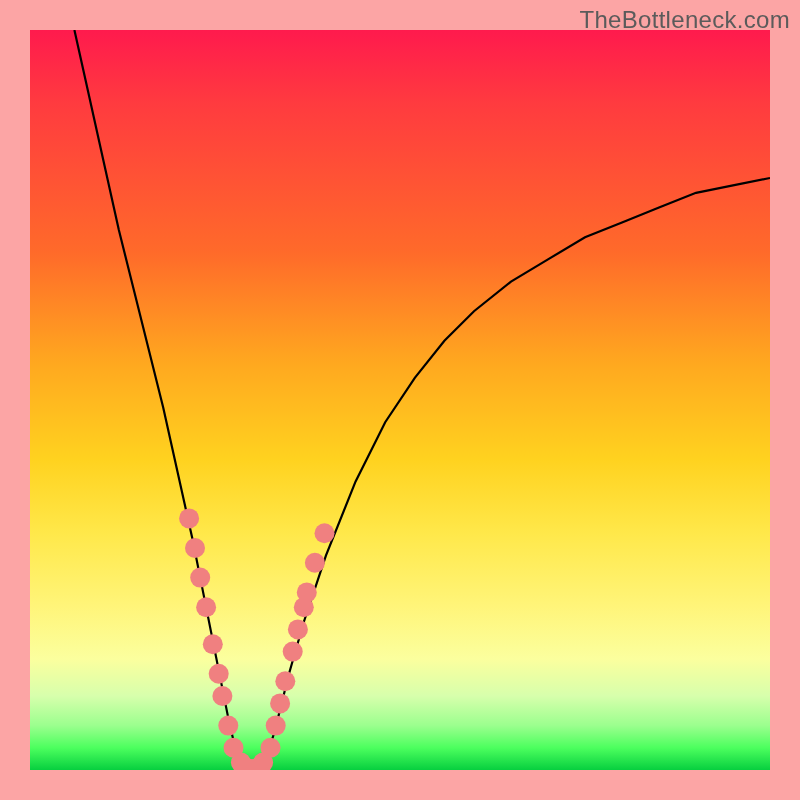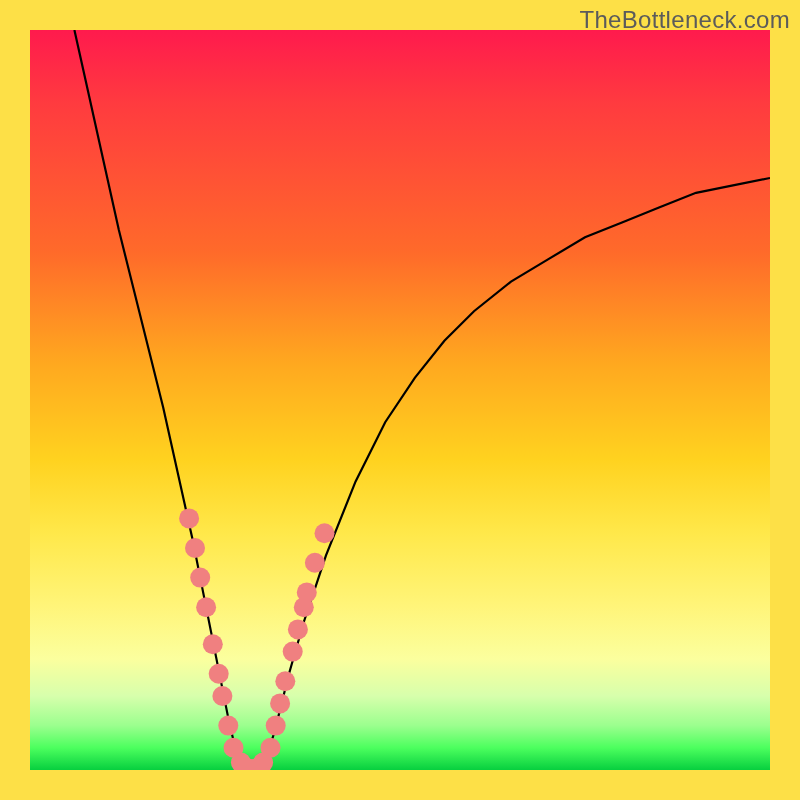--- a/index.html
+++ b/index.html
@@ -8,21 +8,21 @@
     width: 800px;
     height: 800px;
     overflow: hidden;
     background: #000;
     font-family: Arial, Helvetica, sans-serif;
   }
   .frame {
     position: relative;
     width: 800px;
     height: 800px;
-    background: #fde047;
+    background: #fca5a5;
   }
   .plot {
     position: absolute;
     left: 30px;
     top: 30px;
     width: 740px;
     height: 740px;
     
     background: linear-gradient(
       to bottom,

